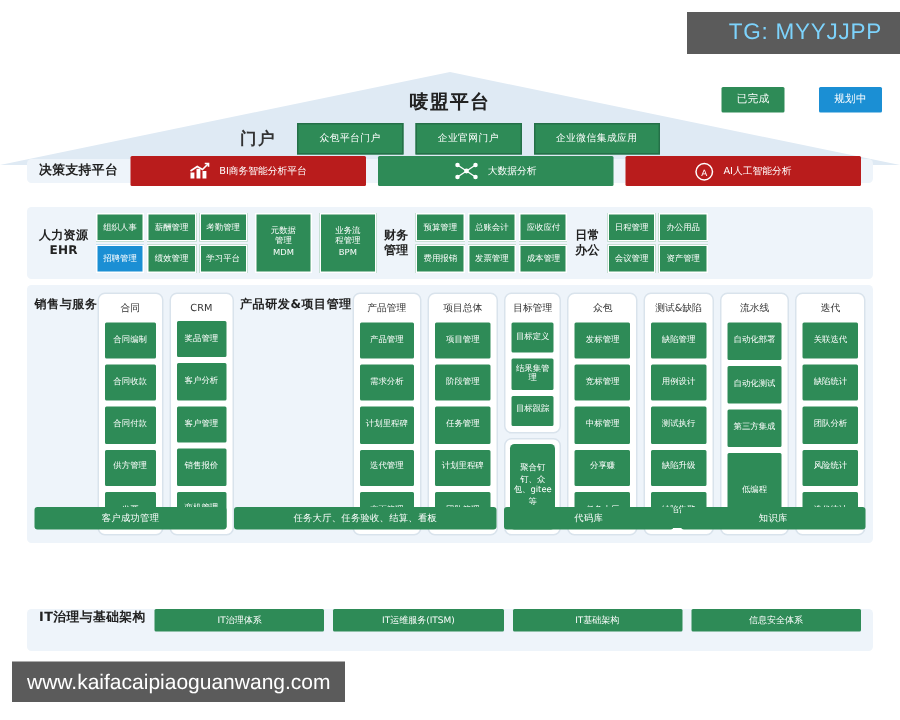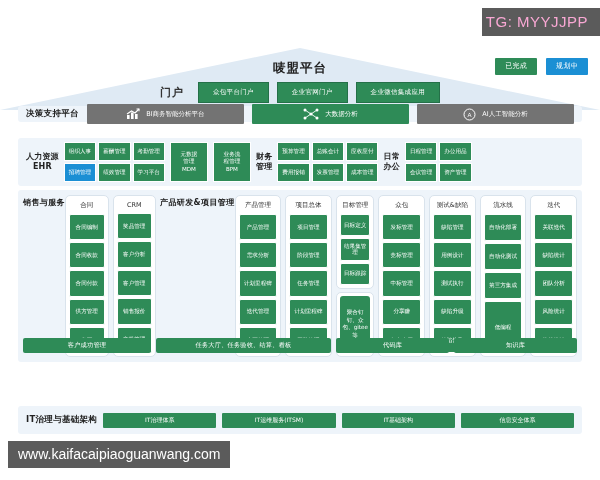--- a/index.html
+++ b/index.html
@@ -42,23 +42,23 @@
     color: #222222;
     letter-spacing: 1px;
   }
 
   
   .tg-badge {
     position: absolute;
     right: 0;
     top: 8px;
     background: #5b5b5b;
-    color: #f9a8d4;
+    color: #7dd3fc;
     font-size: 15px;
-    padding: 5px 12px 6px 4px;
+    padding: 5px 12px 6px 28px;
     letter-spacing: 0.5px;
     font-family: "Liberation Sans", sans-serif;
     margin-left: 16px;
   }
   .watermark {
     position: absolute;
     left: 8px;
     top: 441px;
     background: #5b5b5b;
     color: #ffffff;
@@ -66,21 +66,21 @@
     padding: 5px 10px 6px 10px;
     font-family: "Liberation Sans", sans-serif;
   }
 
   
   .legend {
     position: absolute;
     right: 12px;
     top: 58px;
     display: flex;
-    gap: 9px;
+    gap: 23px;
   }
   .legend-chip {
     font-size: 7px;
     color: #ffffff;
     padding: 3px 10px 4px 10px;
     border-radius: 1px;
     letter-spacing: 0.3px;
   }
   .legend-chip.done { background: #2e8b57; }
   .legend-chip.plan { background: #1b8fd4; }
@@ -141,21 +141,21 @@
     flex: 1;
     height: 20px;
     display: flex;
     align-items: center;
     justify-content: center;
     gap: 6px;
     color: #ffffff;
     font-size: 6.5px;
     border-radius: 1px;
   }
-  .dec-chip.blue { background: #737373; }
+  .dec-chip.blue { background: #b91c1c; }
   .dec-chip.green { background: #2e8b57; }
   .dec-icon { display: flex; align-items: center; }
 
   
   .mid-band {
     top: 138px;
     height: 48px;
     display: flex;
     align-items: center;
     padding: 4px 8px;
@@ -341,21 +341,21 @@
     align-items: center;
     justify-content: center;
     border-radius: 1px;
   }
 
   
   .it-band {
     top: 406px;
     height: 28px;
     display: flex;
-    align-items: center;
+    align-items: flex-start;
     padding: 0 8px;
     gap: 6px;
   }
   .it-chip {
     flex: 1;
     height: 15px;
     background: #2e8b57;
     color: #ffffff;
     font-size: 6px;
     display: flex;

